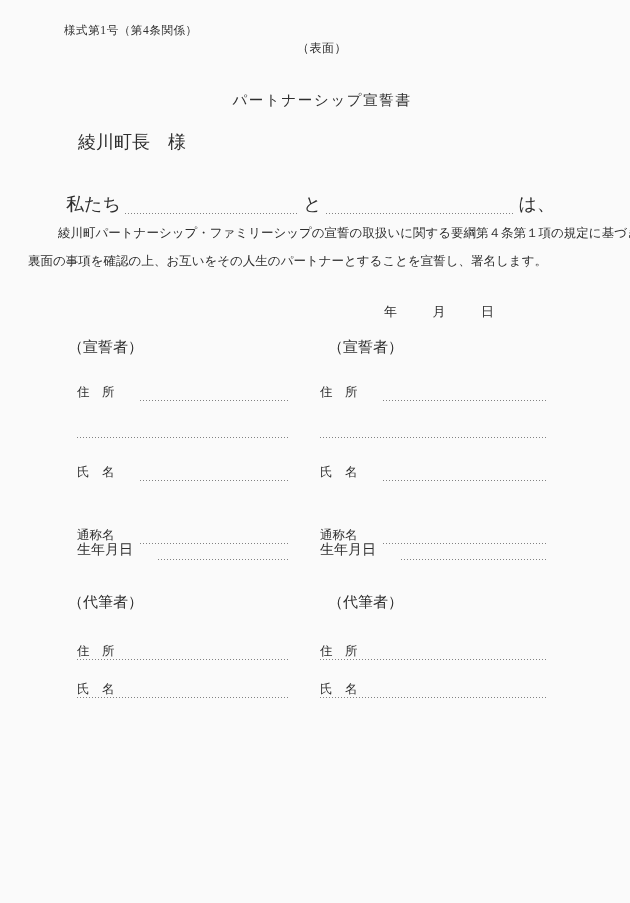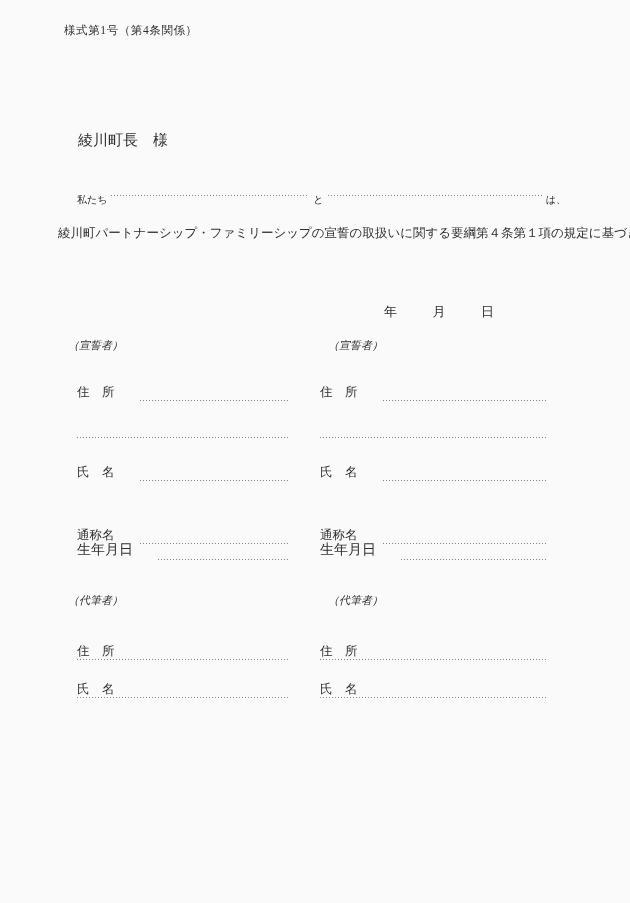--- a/index.html
+++ b/index.html
@@ -14,52 +14,52 @@
     font-family:"Liberation Serif","DejaVu Serif",serif;
     color:var(--ink);
   }
   .page{position:relative;width:630px;height:903px;overflow:hidden;border-radius:23px;}
 
   .abs{position:absolute;line-height:1.25;}
 
   .form-number{left:64px;top:23px;font-size:11.5px;letter-spacing:.6px;}
   .side-label{left:28px;right:14px;top:41px;text-align:center;font-size:12px;letter-spacing:.5px;}
   .doc-title{left:28px;right:14px;top:91px;text-align:center;font-size:14.5px;letter-spacing:1.6px;}
-  .addressee{left:78px;top:131px;font-size:15px;}
+  .addressee{left:78px;top:131px;font-size:18px;}
 
   .dots{
     background-image:repeating-linear-gradient(to right,var(--dots) 0,var(--dots) 1px,transparent 1px,transparent 3px);
     background-repeat:repeat-x;
     background-position:left bottom;
   }
 
   .pledge-line1{
-    left:77px;top:195px;width:489px;
-    display:flex;
-    font-size:10px;
+    left:66px;top:195px;width:489px;
+    display:flex;align-items:flex-end;
+    font-size:18px;
   }
   .pledge-line1 .txt{flex:none;padding-bottom:2px;line-height:1;}
   .pledge-line1 .blank{height:1px;margin:0 4px 1px 4px;}
   .blank-1{flex:48;}
   .blank-2{flex:52;}
 
   .pledge-line2{left:58px;top:226px;font-size:12.5px;white-space:nowrap;}
   .pledge-line3{left:28px;top:254px;font-size:12.5px;white-space:nowrap;}
 
   .date-line{
     left:384px;top:304px;width:110px;
     display:flex;justify-content:space-between;
     font-size:13px;
   }
 
   .col{position:absolute;top:340px;height:380px;}
   .col-left{left:64px;width:224px;}
   .col-right{left:320px;width:227px;}
 
-  .sec-heading{position:absolute;font-size:11px;line-height:1;font-style:italic;}
+  .sec-heading{position:absolute;font-size:15px;line-height:1;}
   .col-left .sec-heading{left:4px;}
   .col-right .sec-heading{left:8px;}
   .heading-declarant{top:0;}
   .heading-proxy{top:255px;}
 
   .frow{
     position:absolute;left:13px;right:0;height:20px;
     display:flex;align-items:flex-end;gap:19px;
   }
   .col-right .frow{left:0;right:1px;}
@@ -83,30 +83,33 @@
   .r-birth{top:200px;}
   .r-paddr{top:300px;}
   .r-pname{top:338px;}
 </style>
 </head>
 <body>
 
 <div class="page">
 
   <div class="abs form-number">様式第1号（第4条関係）</div>
+  <div class="abs side-label">（表面）</div>
+  <div class="abs doc-title">パートナーシップ宣誓書</div>
   <div class="abs addressee">綾川町長　様</div>
 
   <div class="abs pledge-line1">
     <span class="txt">私たち</span>
     <span class="blank blank-1 dots"></span>
     <span class="txt">と</span>
     <span class="blank blank-2 dots"></span>
     <span class="txt">は、</span>
   </div>
   <div class="abs pledge-line2">綾川町パートナーシップ・ファミリーシップの宣誓の取扱いに関する要綱第４条第１項の規定に基づき、</div>
+  <div class="abs pledge-line3">裏面の事項を確認の上、お互いをその人生のパートナーとすることを宣誓し、署名します。</div>
 
   <div class="abs date-line">
     <span>年</span>
     <span>月</span>
     <span>日</span>
   </div>
 
   <div class="col col-left">
     <div class="sec-heading heading-declarant">（宣誓者）</div>
 

